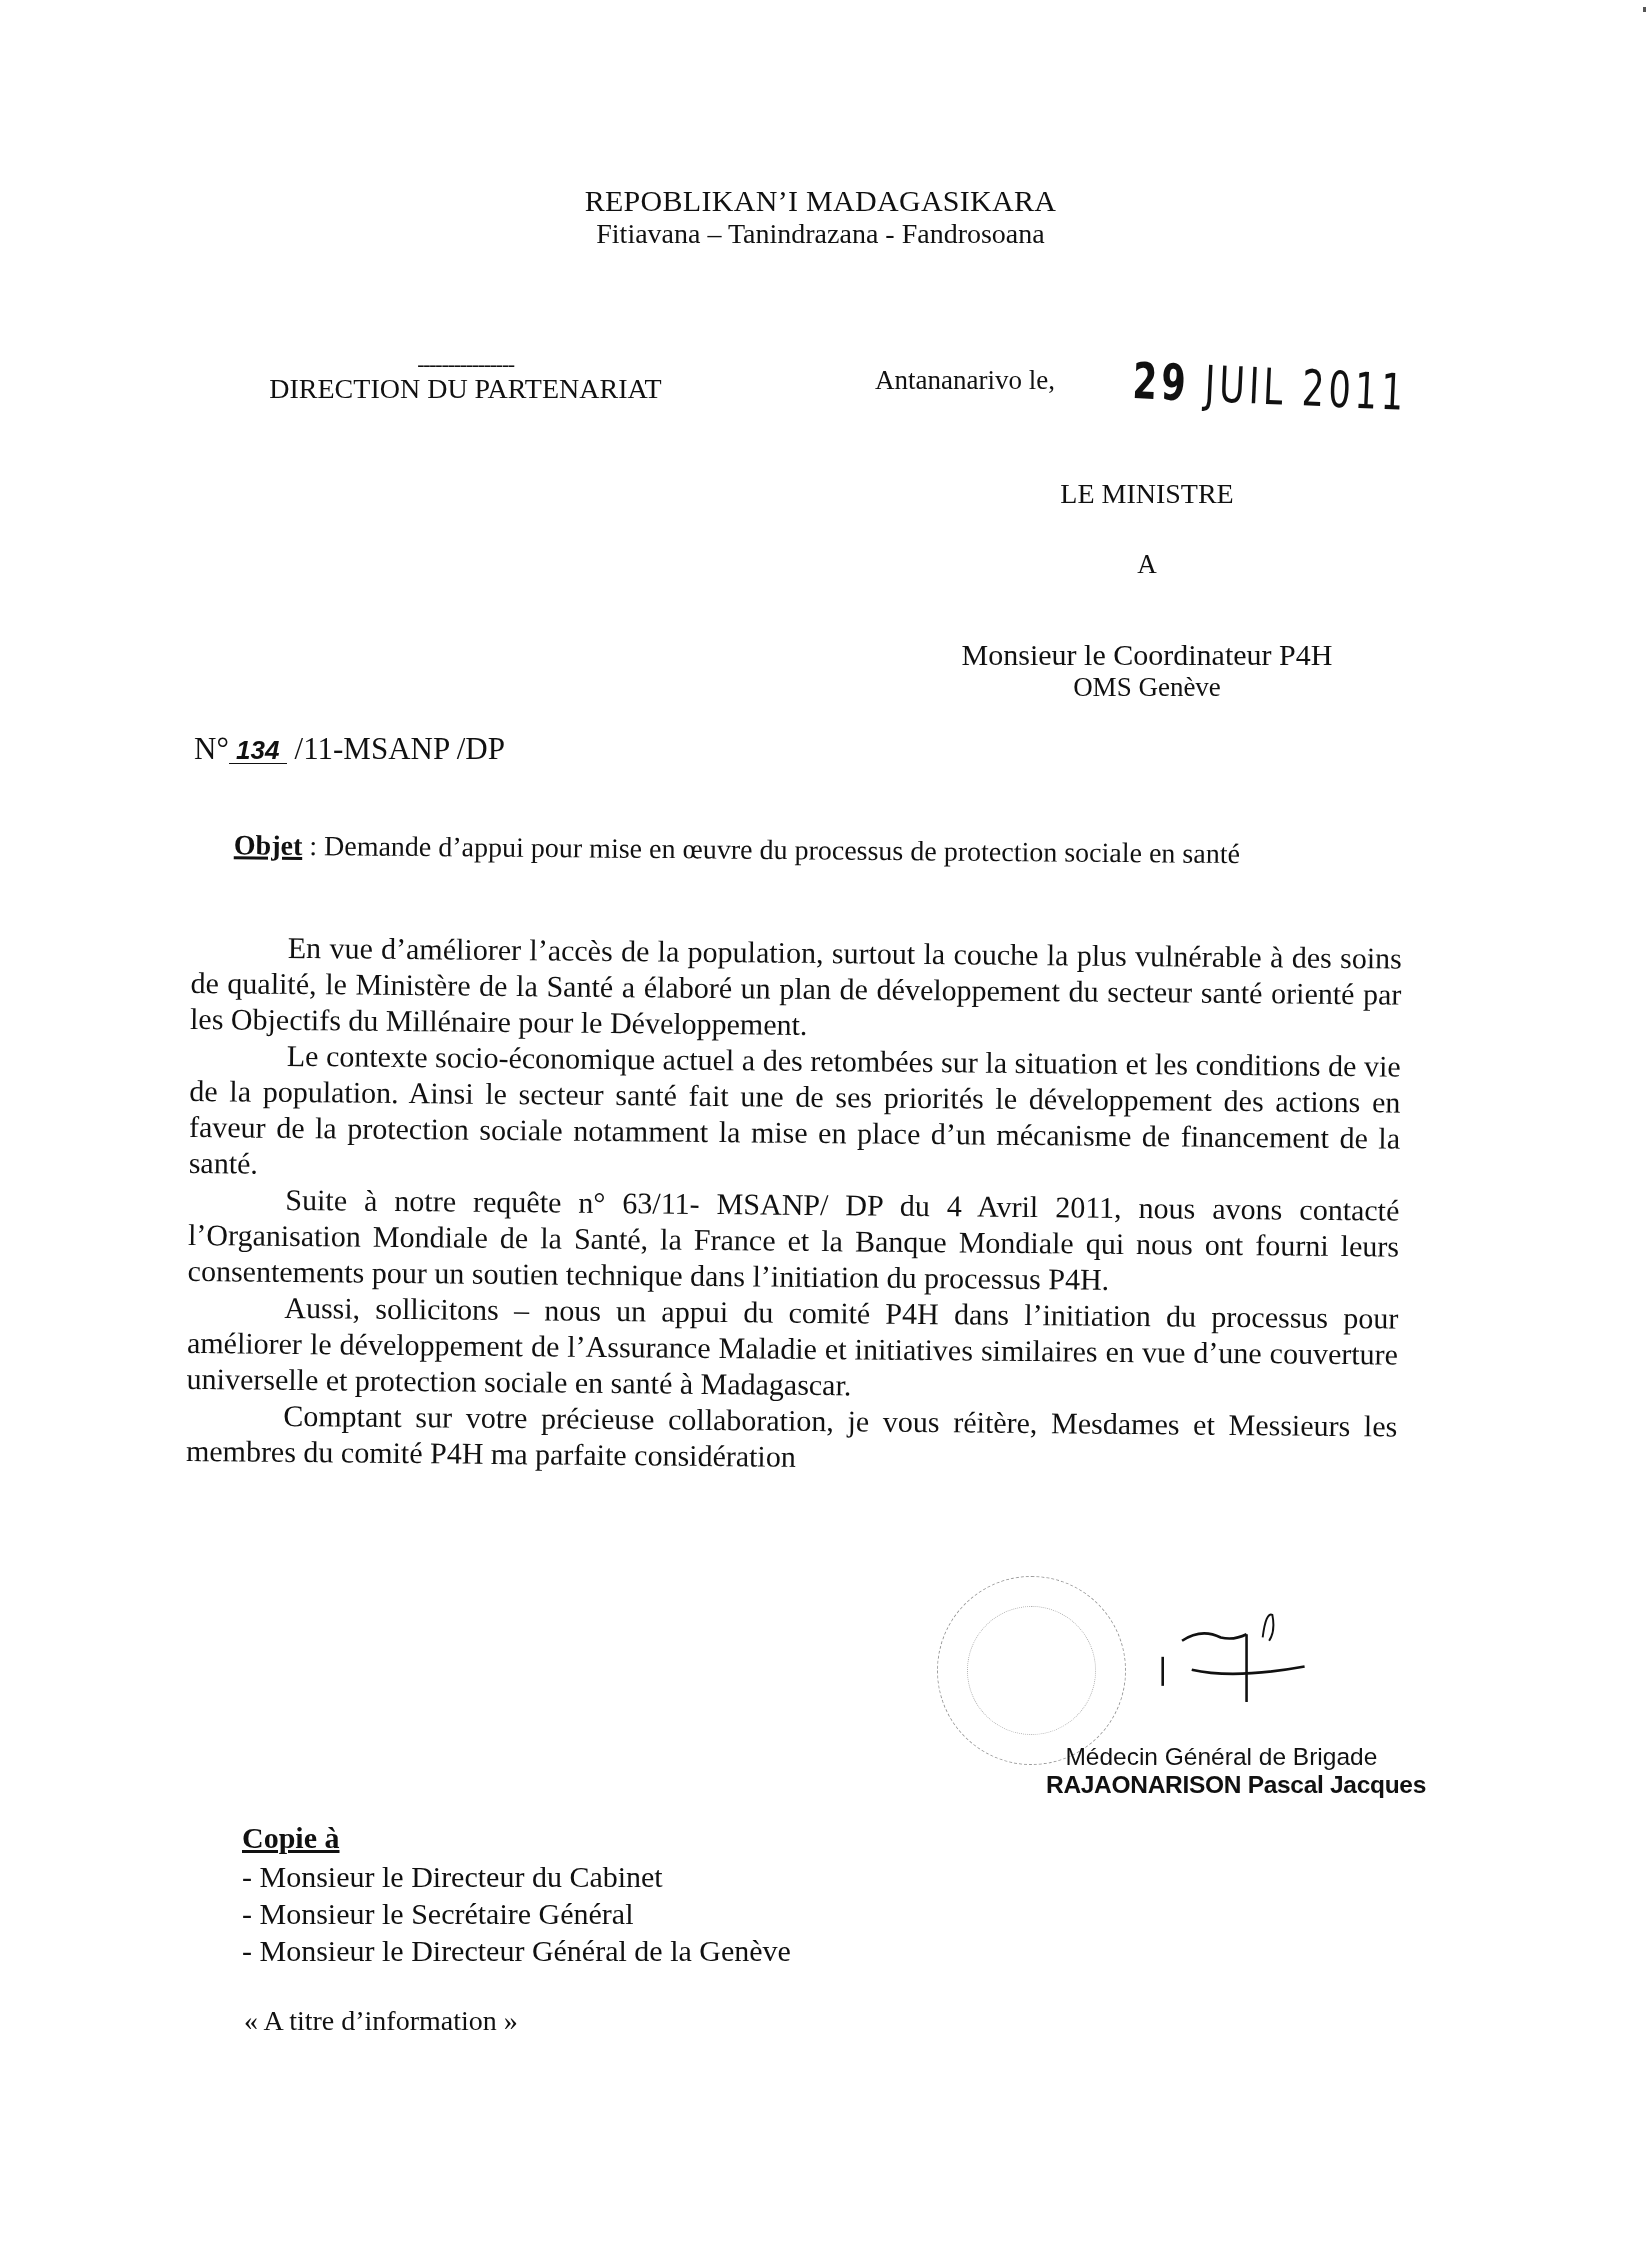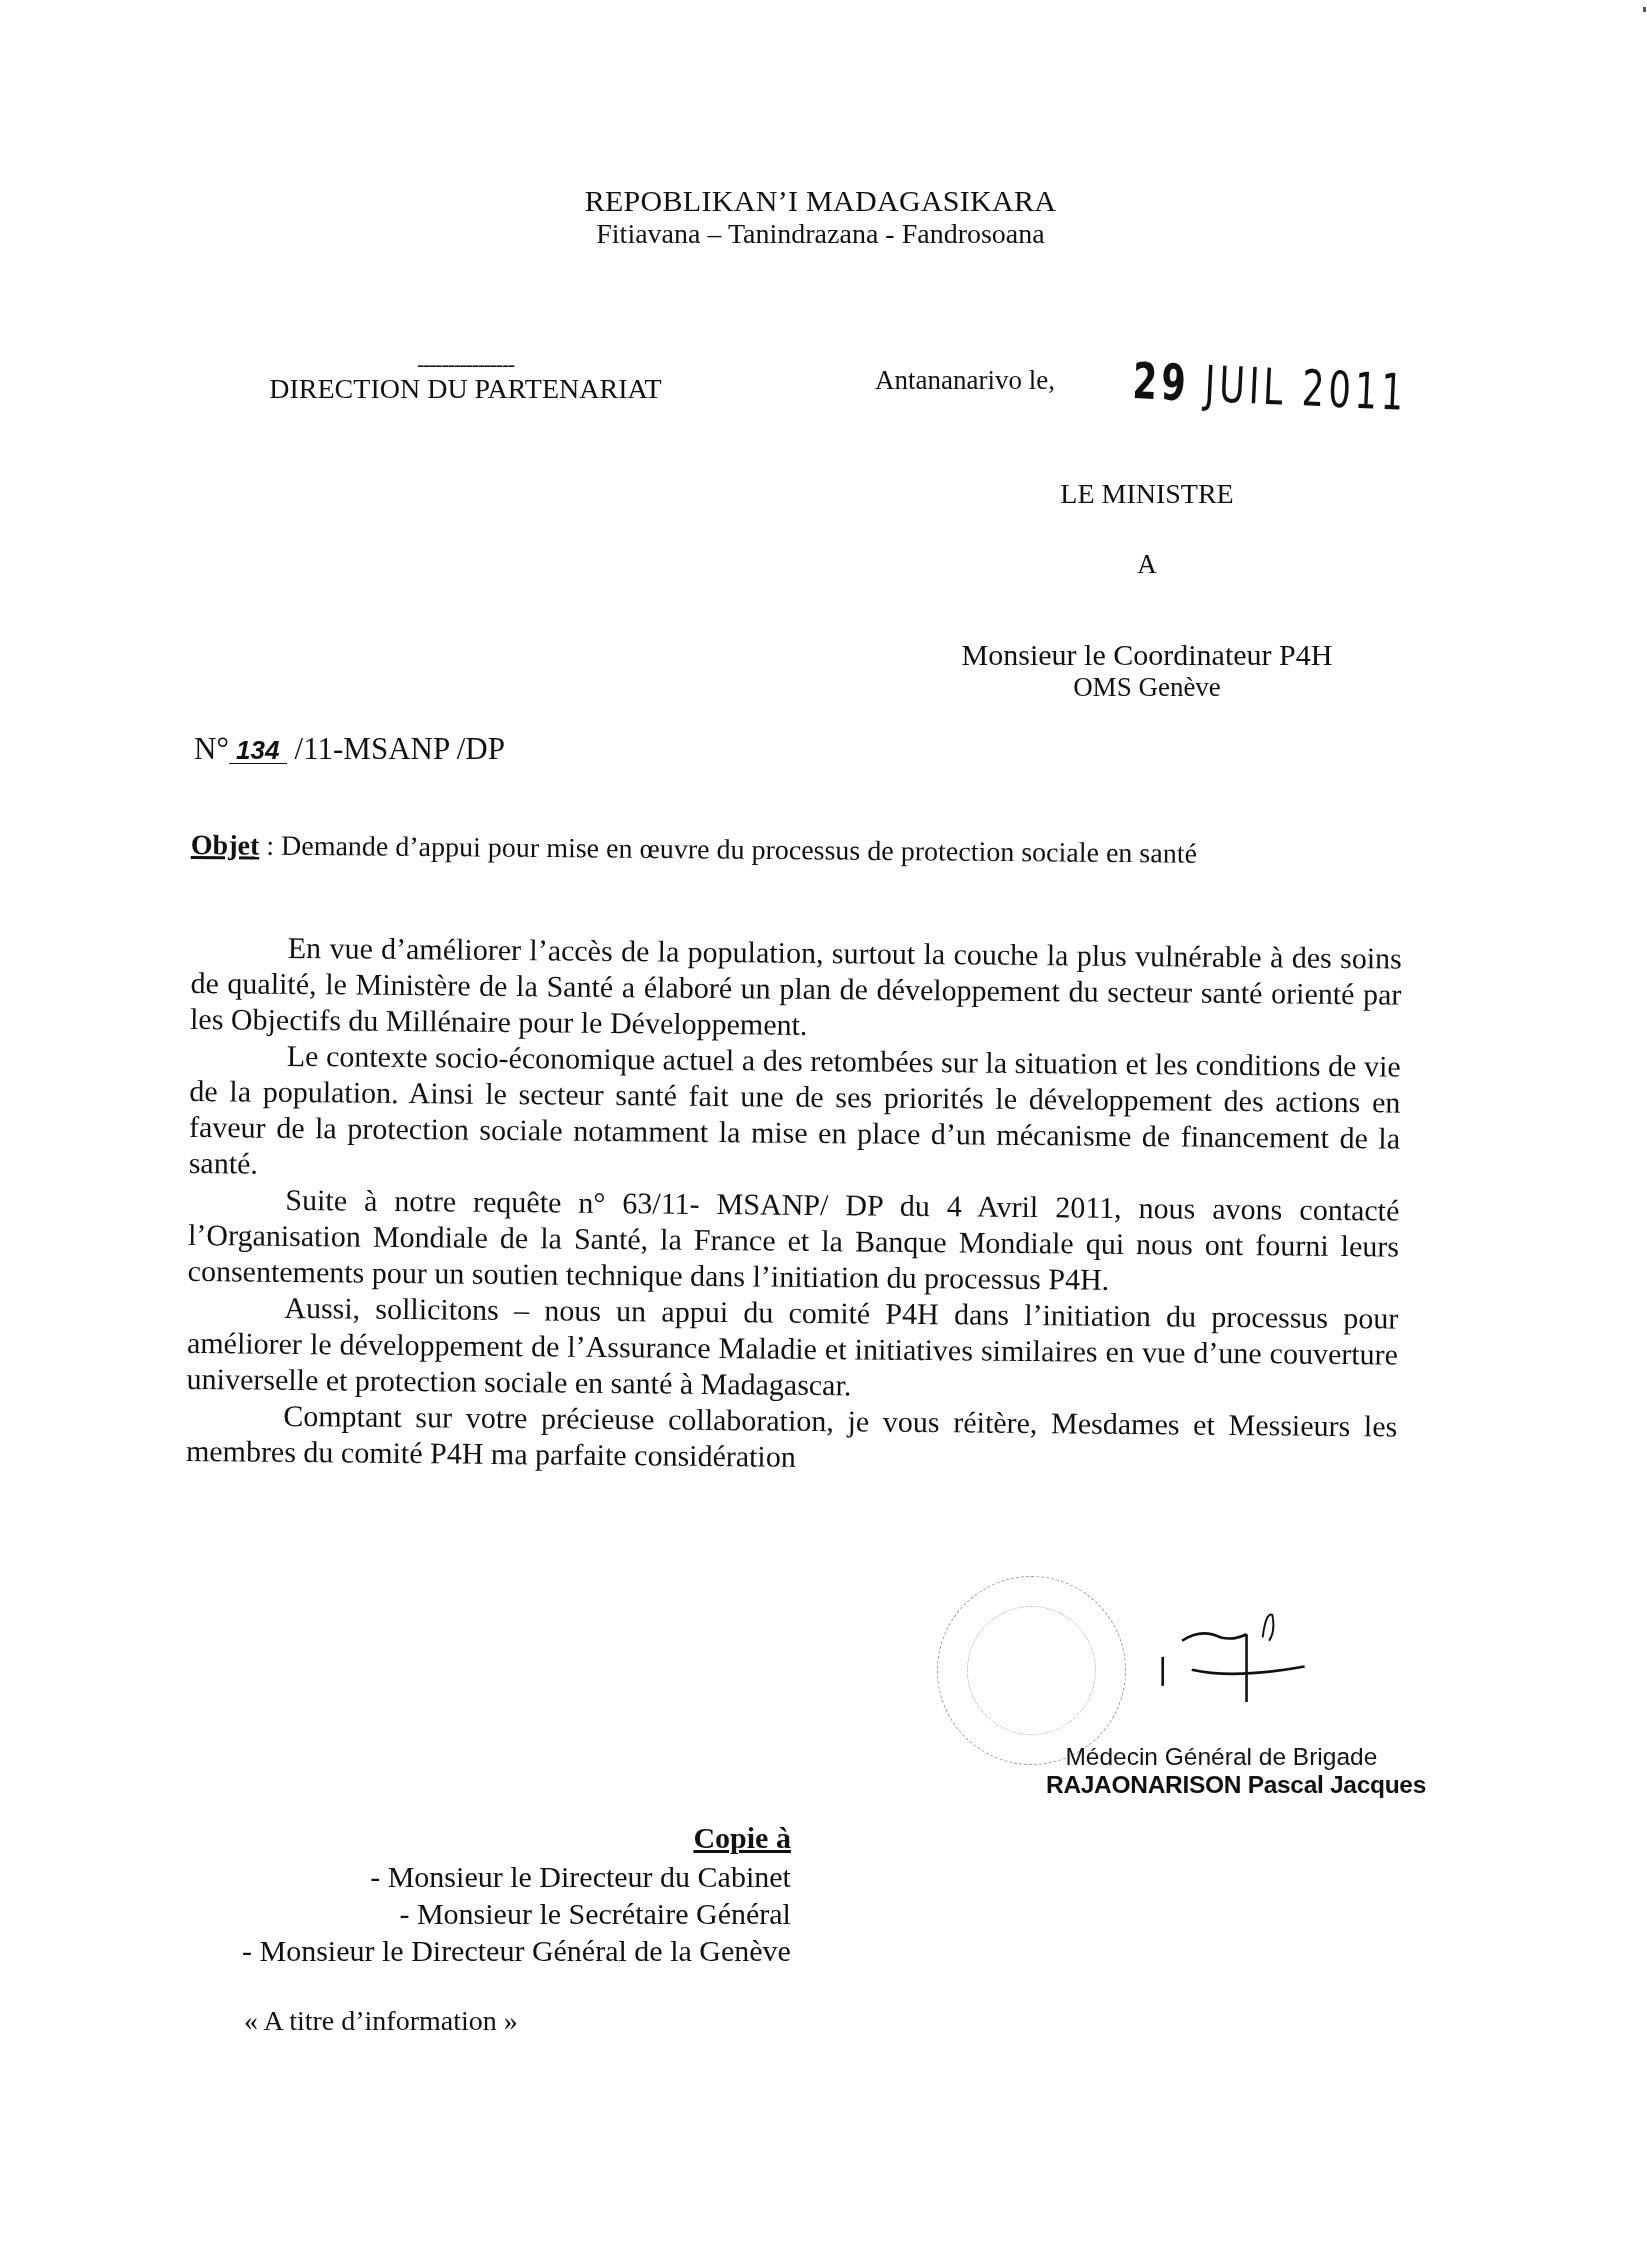--- a/index.html
+++ b/index.html
@@ -31,21 +31,21 @@
   #recipient-block .to2 { font-size: 27px; }
 
   #ref-line { left: 194px; top: 731px; font-size: 31px; }
   #ref-line .num {
     display: inline-block; min-width: 58px; border-bottom: 1.9px solid #111;
     font-family: "Liberation Sans", sans-serif; font-weight: bold; font-size: 26px;
     font-style: italic; text-align: center; line-height: 1;
   }
 
   #object-line { left: 191px; top: 829px; font-size: 28px; transform: rotate(0.5deg); transform-origin: left top; }
-  #object-line .label { font-weight: bold; text-decoration: underline; text-decoration-thickness: 2.6px; }
+  #object-line .label { font-weight: bold; text-decoration: underline; text-decoration-thickness: 2.6px; margin-left: 43px; }
 
   #body {
     position: absolute; left: 191px; top: 929px; width: 1211px;
     font-size: 30px; line-height: 36px; text-align: justify;
     transform: rotate(0.55deg); transform-origin: left top;
     font-family: "Liberation Serif", serif;
   }
   #body p { margin: 0; text-indent: 97px; }
 
   #stamp {
@@ -55,21 +55,21 @@
   #stamp::after {
     content: ""; position: absolute; left: 29px; top: 29px; width: 127px; height: 127px;
     border-radius: 50%; border: 1.3px dotted #b0b0b0;
   }
   #signature { position: absolute; left: 1156px; top: 1602px; width: 194px; height: 129px; }
 
   #signatory { left: 1046px; top: 1743px; font-family: "Liberation Sans", sans-serif; }
   #signatory .rank { font-size: 24.5px; margin-left: 19.4px; }
   #signatory .name { font-size: 24.5px; font-weight: bold; letter-spacing: -0.3px; }
 
-  #copy-block { left: 242px; top: 1818px; text-align: right; }
+  #copy-block { left: 242px; top: 1818px; }
   #copy-block .title { font-size: 30px; font-weight: bold; text-decoration: underline; text-decoration-thickness: 2.6px; line-height: 40px; }
   #copy-block .item { font-size: 30px; line-height: 37px; }
   #info-note { left: 244px; top: 2005px; font-size: 28px; }
 
   .speck { position: absolute; background: #555; width: 2.6px; height: 5.2px; }
 </style>
 </head>
 <body>
 
 <div id="header-republic" class="abs">

